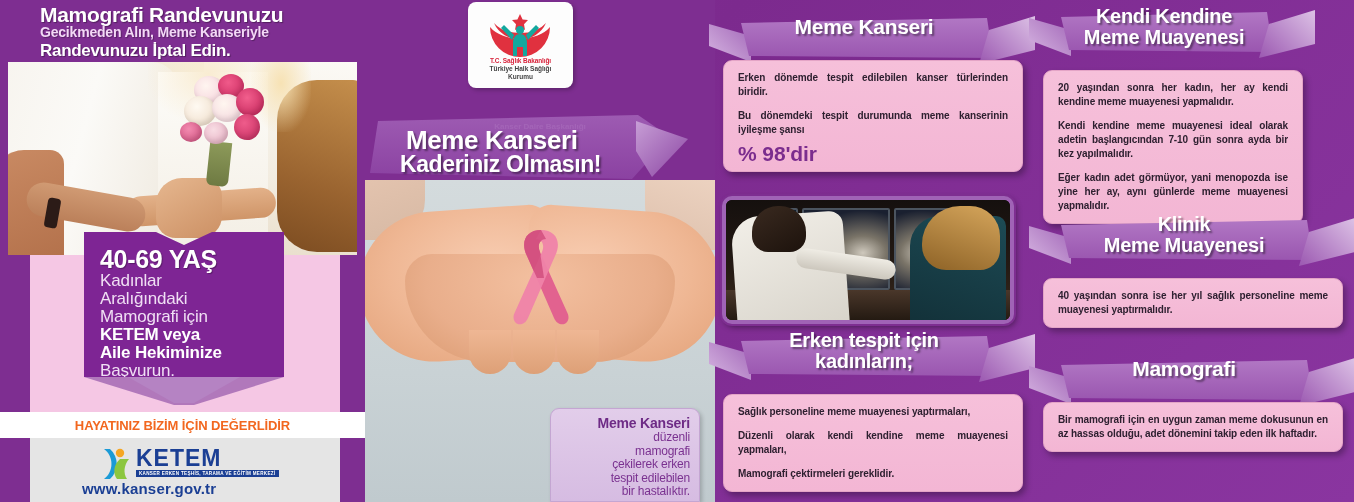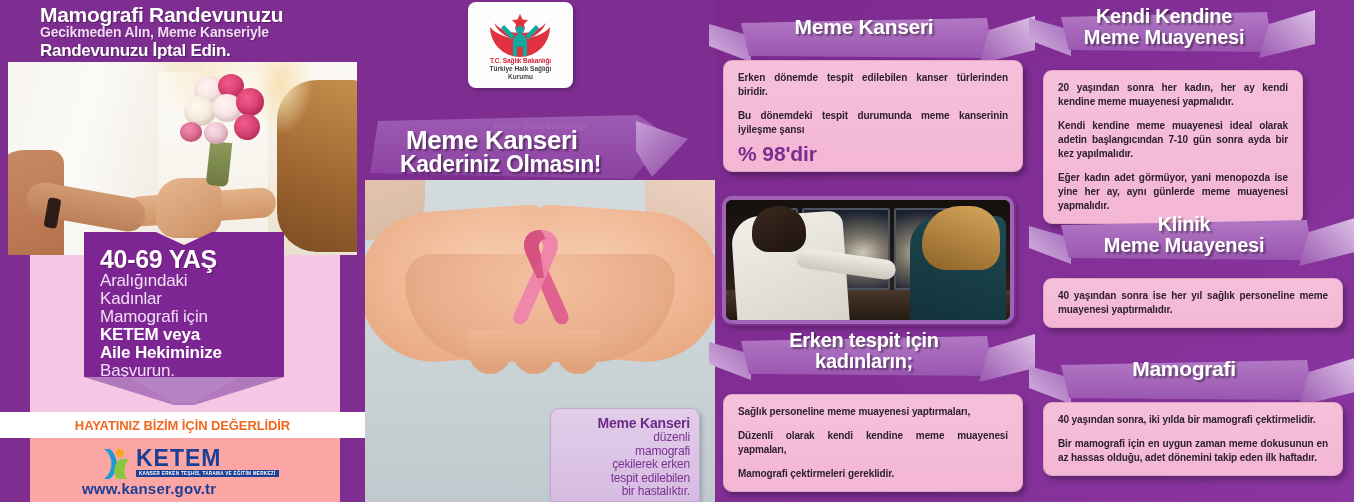--- a/index.html
+++ b/index.html
@@ -74,21 +74,21 @@
   .age-tail { position:absolute; left:84px; top:377px; width:200px; height:28px;
               background:#a46ab4;
               clip-path:polygon(0 0, 200px 0, 200px 0, 110px 28px, 90px 28px, 0 0); opacity:.85; }
   .age-tail2 { position:absolute; left:128px; top:377px; width:112px; height:26px;
               background:#b583c3; clip-path:polygon(0 0,112px 0,66px 26px,46px 26px); }
 
   .slogan-bar { position:absolute; left:0; top:412px; width:365px; height:26px; background:#ffffff;
                 display:flex; align-items:center; justify-content:center; }
   .slogan-bar span { font-size:13px; font-weight:bold; color:#f2671f; letter-spacing:-0.1px; }
 
-  .logo-zone { position:absolute; left:30px; top:438px; width:310px; height:64px; background:#fca5a5; }
+  .logo-zone { position:absolute; left:30px; top:438px; width:310px; height:64px; background:#e5e5e5; }
   .ketem-logo { position:absolute; left:70px; top:8px; width:220px; height:34px; }
   .k-swoosh { position:absolute; left:0; top:2px; width:34px; height:32px; }
   .k-word { position:absolute; left:36px; top:0px; font-size:23px; font-weight:bold; color:#1b3f94;
             letter-spacing:1px; line-height:24px; }
   .k-sub { position:absolute; left:36px; top:24px; font-size:4.6px; font-weight:bold; color:#222; letter-spacing:.3px;
            background:#1b3f94; color:#fff; padding:1px 3px; }
   .k-url { position:absolute; left:52px; top:42px; font-size:15px; font-weight:bold; color:#1b3f94; letter-spacing:.2px; }
 
   
   .mid-panel { position:absolute; left:365px; top:0; width:350px; height:502px; }
@@ -231,22 +231,22 @@
 
     <div class="lp-pinkband"></div>
     <div class="lp-pink-left"></div>
     <div class="lp-pink-right"></div>
 
     <div class="age-tail"></div>
     <div class="age-tail2"></div>
 
     <div class="age-card">
       <div class="big">40-69 YAŞ</div>
+      <div class="ln">Kadınlar</div>
       <div class="ln">Aralığındaki</div>
-      <div class="ln">Kadınlar</div>
       <div class="ln">Mamografi için</div>
       <div class="ln b">KETEM veya</div>
       <div class="ln b">Aile Hekiminize</div>
       <div class="ln">Başvurun.</div>
     </div>
 
     <div class="slogan-bar">
       <span>HAYATINIZ BİZİM İÇİN DEĞERLİDİR</span>
     </div>
 
@@ -385,21 +385,20 @@
     </div>
 
     <div class="section" style="left:8px; top:356px; width:300px;">
       <div class="sec-head">
         <div class="wingL"></div>
           <div class="rib"></div>
           <div class="wingR"></div>
         <div class="htxt"><span>Mamografi</span></div>
       </div>
       <div class="card">
-        <p>40 yaşından sonra, iki yılda bir mamografi çektirmelidir.</p>
         <p>Bir mamografi için en uygun zaman meme dokusunun en az hassas olduğu, adet dönemini takip eden ilk haftadır.</p>
       </div>
     </div>
   </div>
 
   <div class="mammo-photo">
     <div class="mp-wall"></div>
     <div class="mp-mon" style="left:58px; width:14px; height:74px; background:#10202e;"></div>
     <div class="mp-mon" style="left:76px; width:88px; height:82px;">
         <div class="mp-xray"></div>

